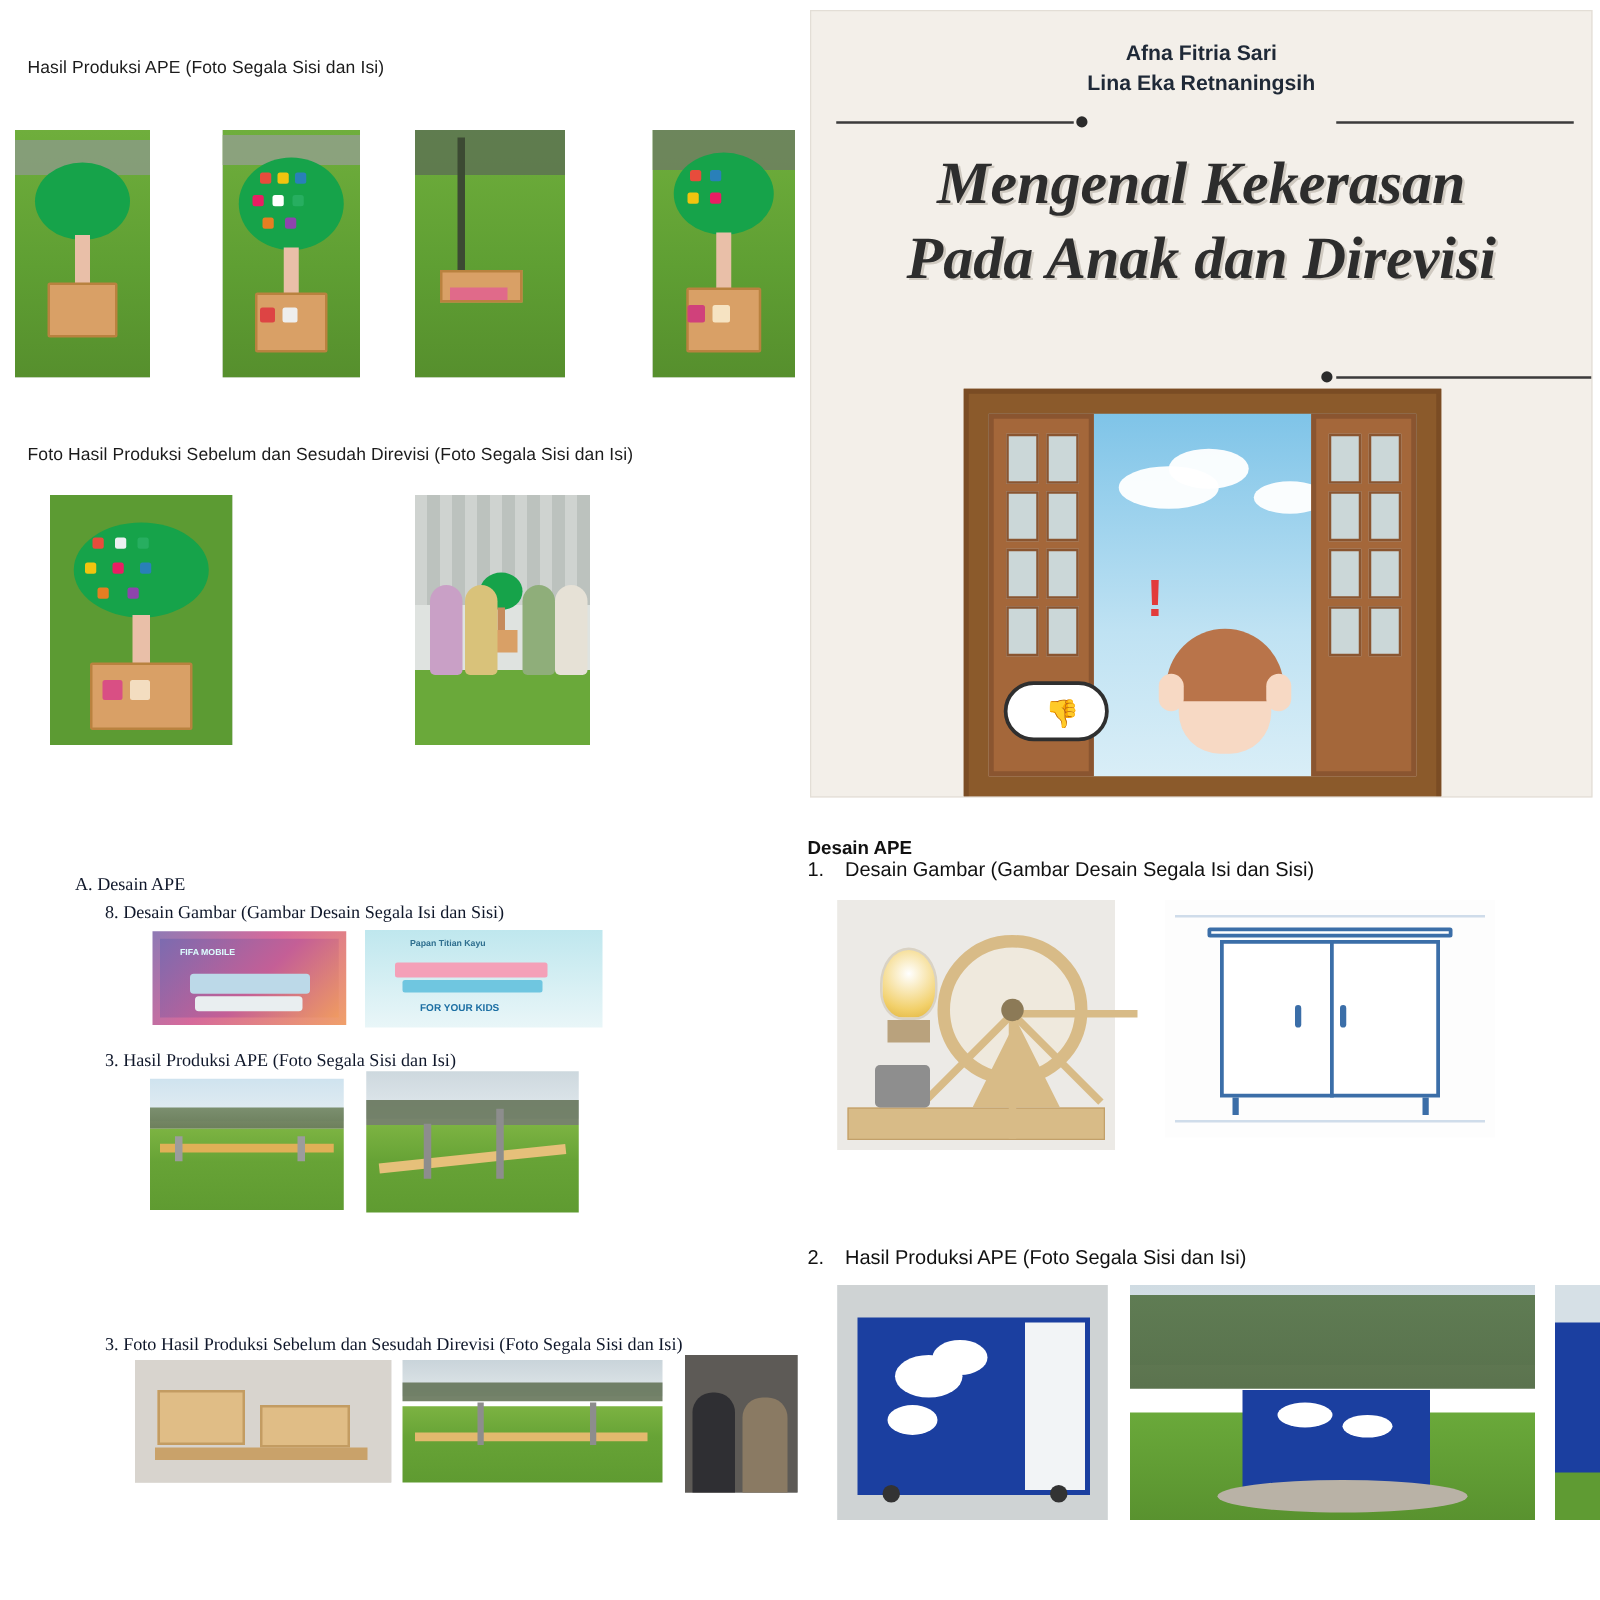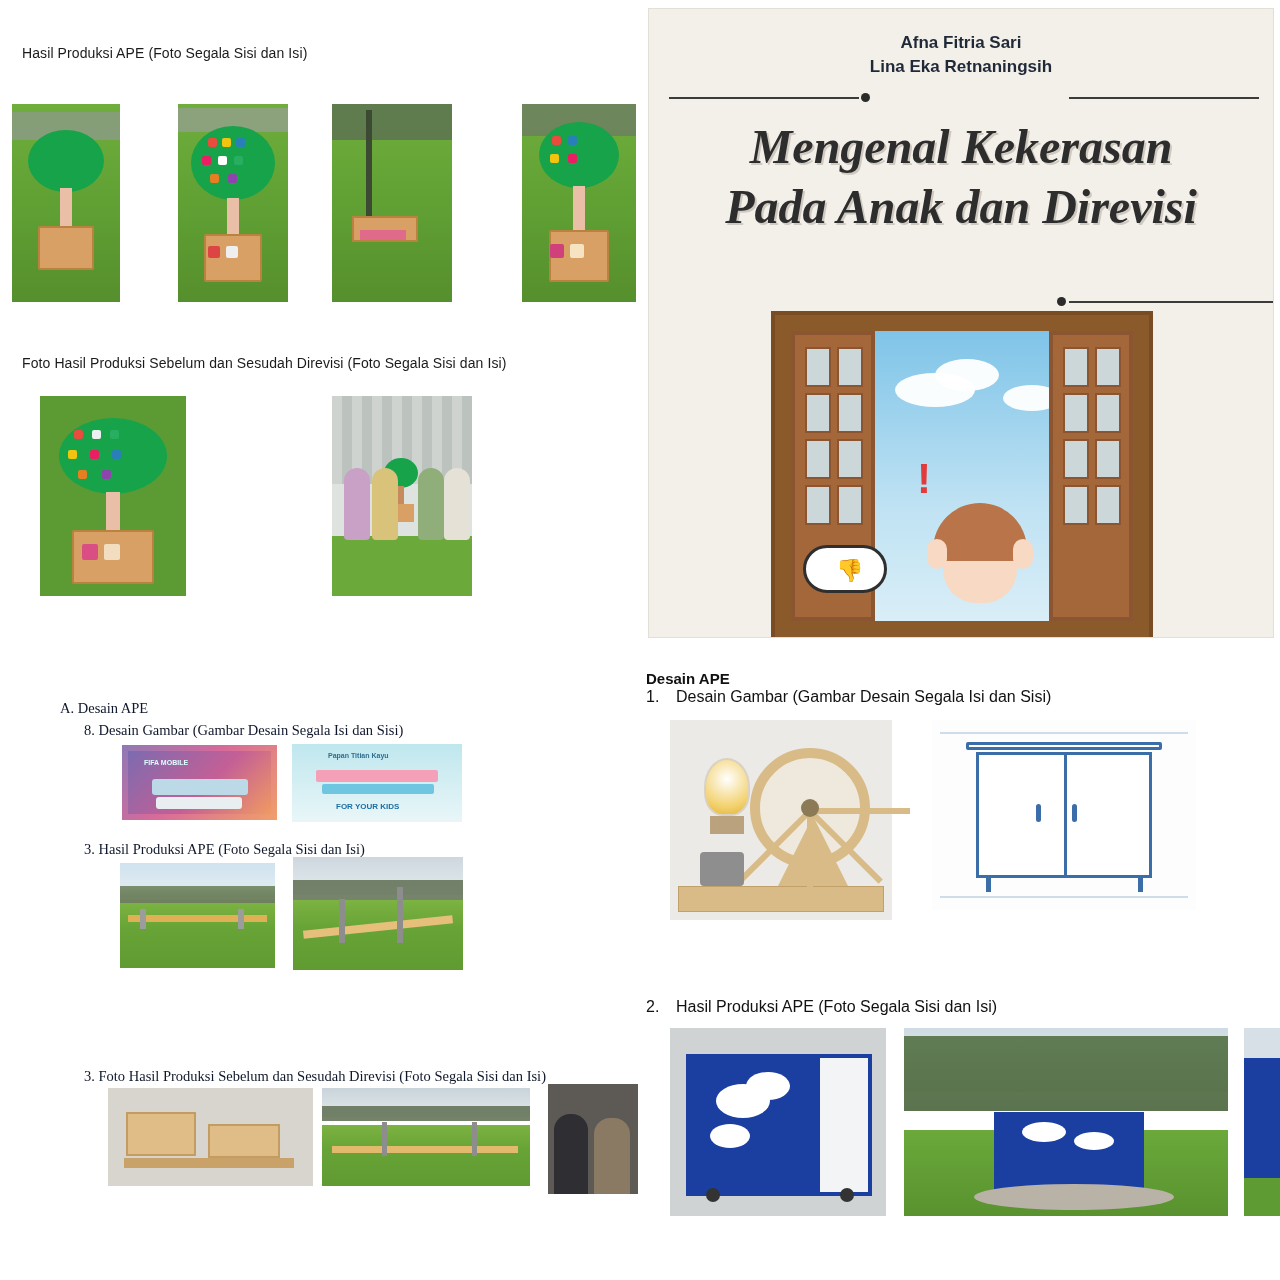--- a/index.html
+++ b/index.html
@@ -83,21 +83,21 @@
 
   
   .doc-block { position: absolute; left: 0; top: 680px; width: 640px; }
   #doc-a      { position:absolute; left:60px;  top:20px; }
   #doc-1      { position:absolute; left:84px;  top:42px; }
   #doc-2      { position:absolute; left:84px;  top:161px; }
   #doc-3      { position:absolute; left:84px;  top:388px; }
 
   #dph1 { position:absolute; left:122px; top:65px;  width:155px; height:75px;
           background: linear-gradient(135deg,#8e7ab5,#d66a9b 45%,#f0a06a); }
-  #dph2 { position:absolute; left:292px; top:64px;  width:170px; height:78px;
+  #dph2 { position:absolute; left:292px; top:64px;  width:190px; height:78px;
           background: linear-gradient(180deg,#bfe7ee,#e9f6f8); }
   #dph3 { position:absolute; left:120px; top:183px; width:155px; height:105px; }
   #dph4 { position:absolute; left:293px; top:177px; width:170px; height:113px; }
   #dph5 { position:absolute; left:108px; top:408px; width:205px; height:98px; background:#cfcac4; }
   #dph6 { position:absolute; left:322px; top:408px; width:208px; height:98px; }
   #dph7 { position:absolute; left:548px; top:404px; width:90px;  height:110px; background:#6d6a66; }
 
   .smalltxt { position:absolute; font-size:7px; font-weight:bold; color:#fff; }
 
   

